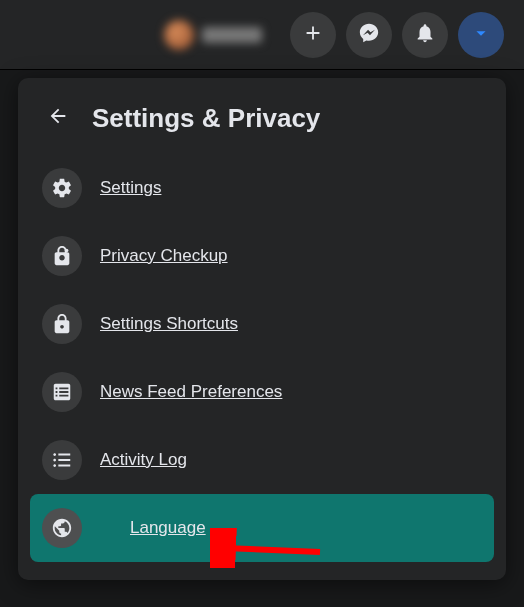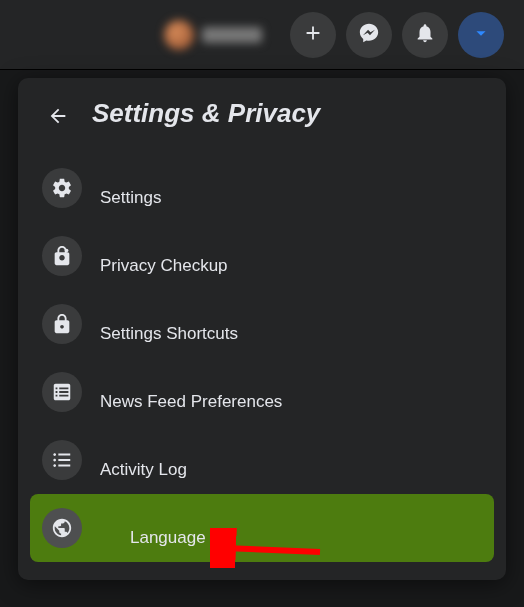--- a/index.html
+++ b/index.html
@@ -73,23 +73,23 @@
       top: 78px;
       left: 18px;
       right: 18px;
       background: #242526;
       border-radius: 10px;
       padding: 12px 12px 18px 12px;
       box-shadow: 0 4px 22px rgba(0,0,0,0.5);
     }
     .panel-header {
       display: flex;
+      align-items: center;
       gap: 14px;
       padding: 8px 8px 16px 8px;
-      font-style: italic;
     }
     .back-btn {
       width: 40px;
       height: 40px;
       border-radius: 50%;
       display: flex;
       align-items: center;
       justify-content: center;
       cursor: pointer;
     }
@@ -98,28 +98,29 @@
       height: 22px;
       fill: #e4e6eb;
     }
     .panel-title {
       font-size: 26px;
       font-weight: 800;
       color: #e4e6eb;
     }
     .menu-item {
       display: flex;
-      align-items: flex-end;
+      align-items: center;
       gap: 18px;
       padding: 14px 12px;
       border-radius: 8px;
       cursor: pointer;
+      text-decoration: underline;
     }
     .menu-item.highlighted {
-      background: #4d7c0f;
+      background: #0f766e;
       gap: 48px;
     }
     .menu-icon {
       width: 40px;
       height: 40px;
       border-radius: 50%;
       background: #3a3b3c;
       display: flex;
       align-items: center;
       justify-content: center;

